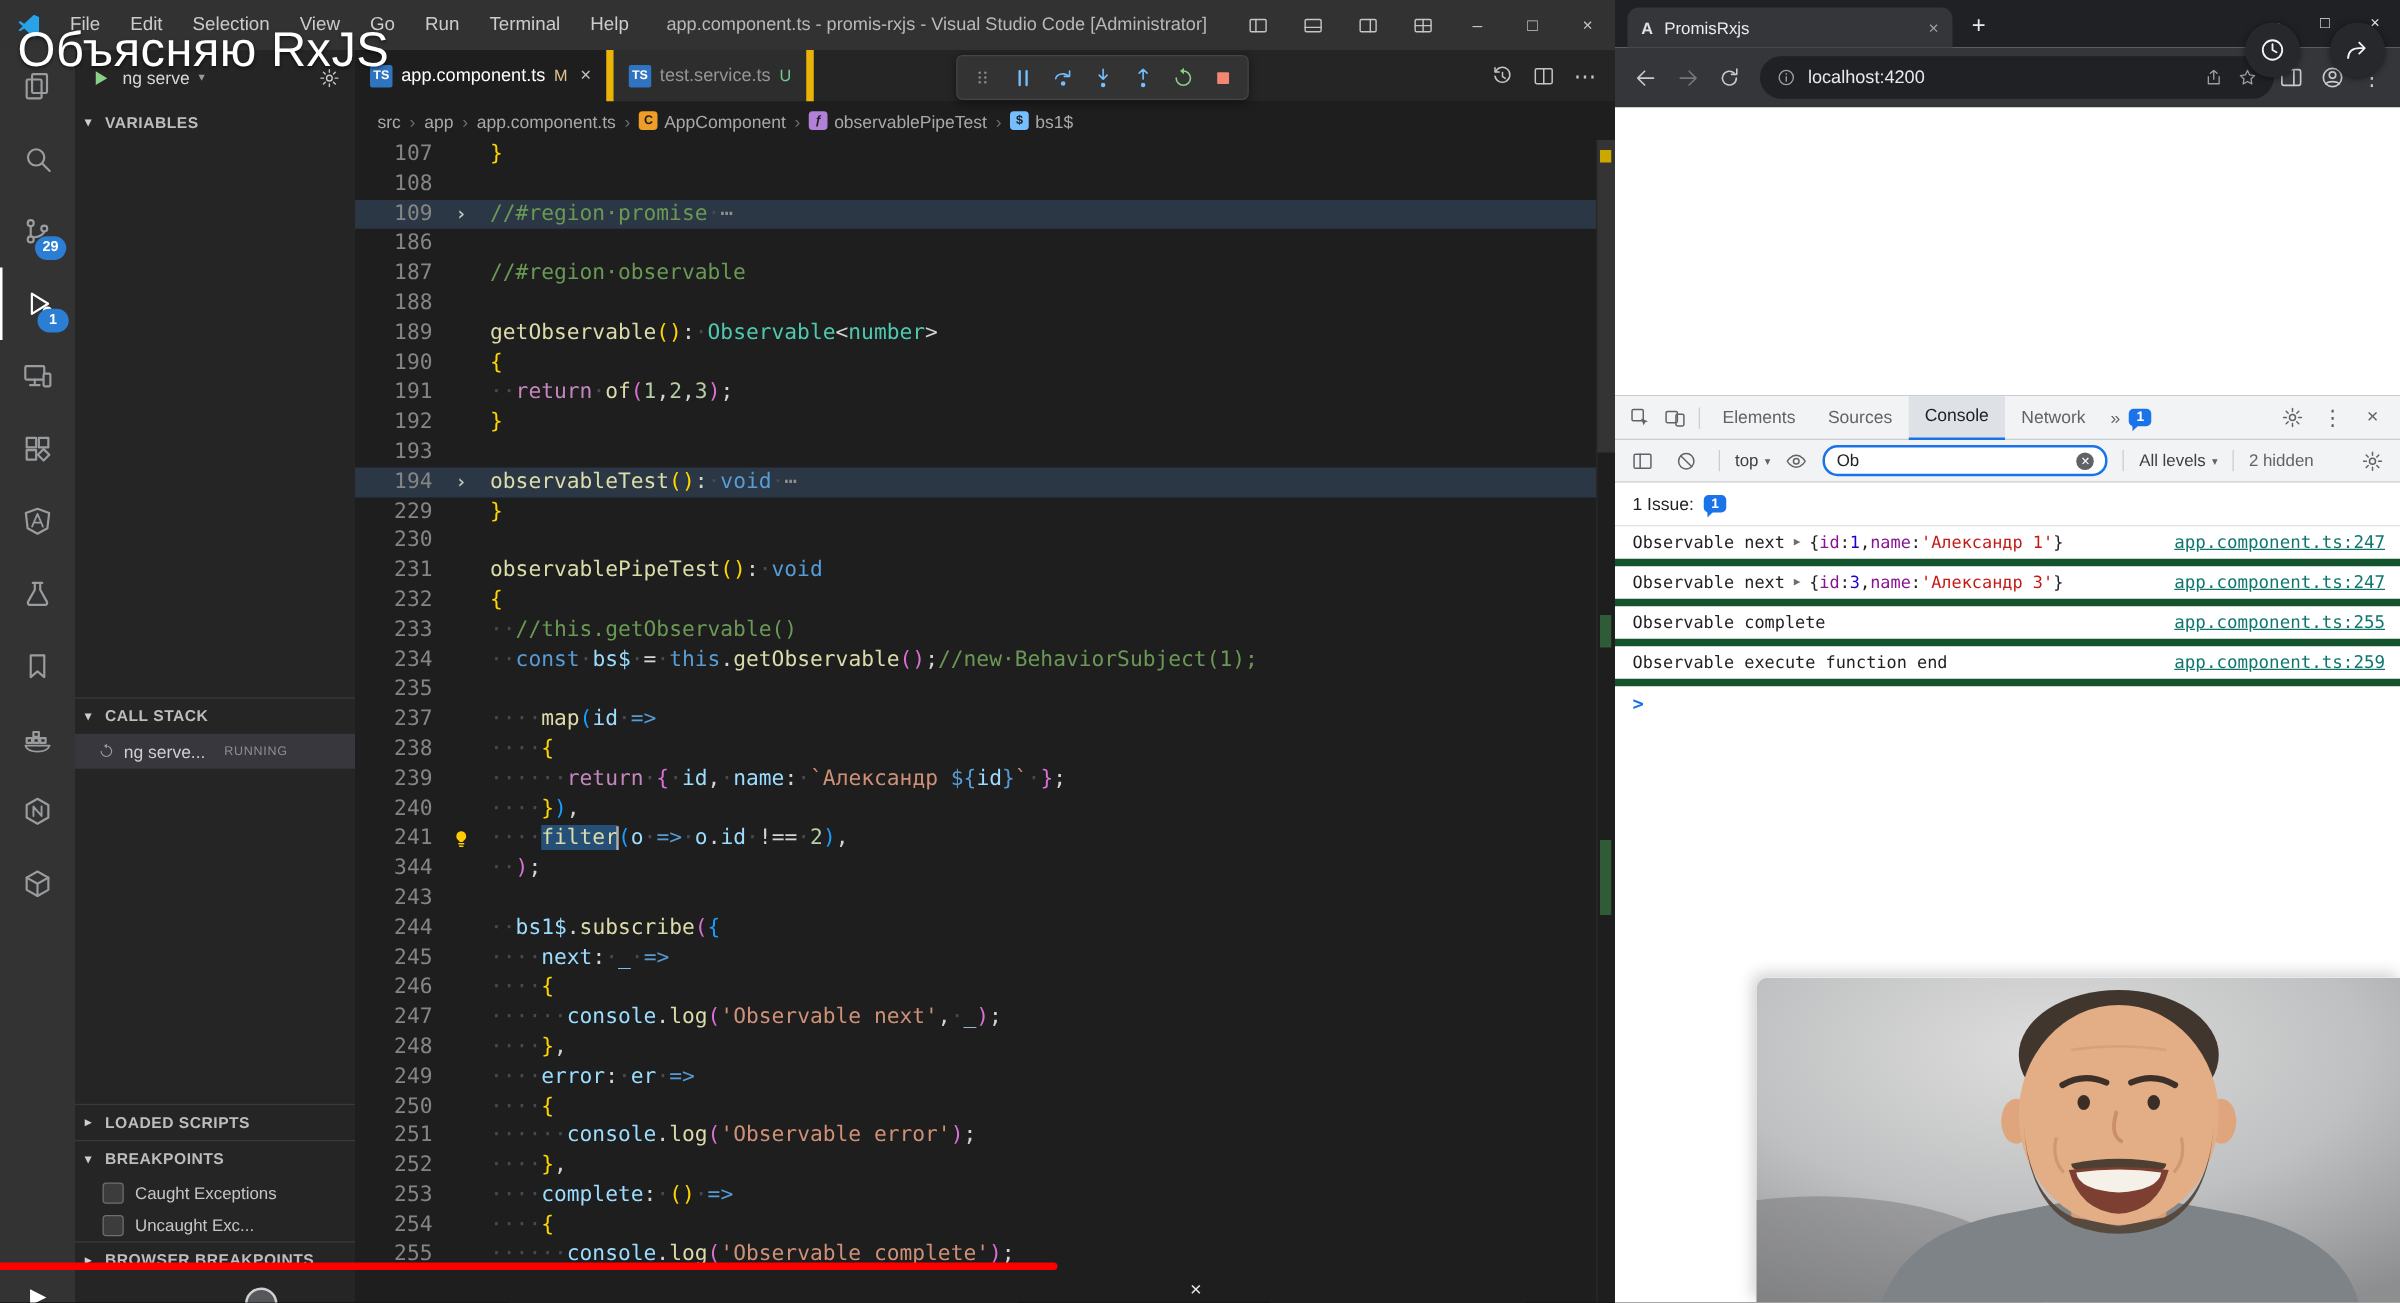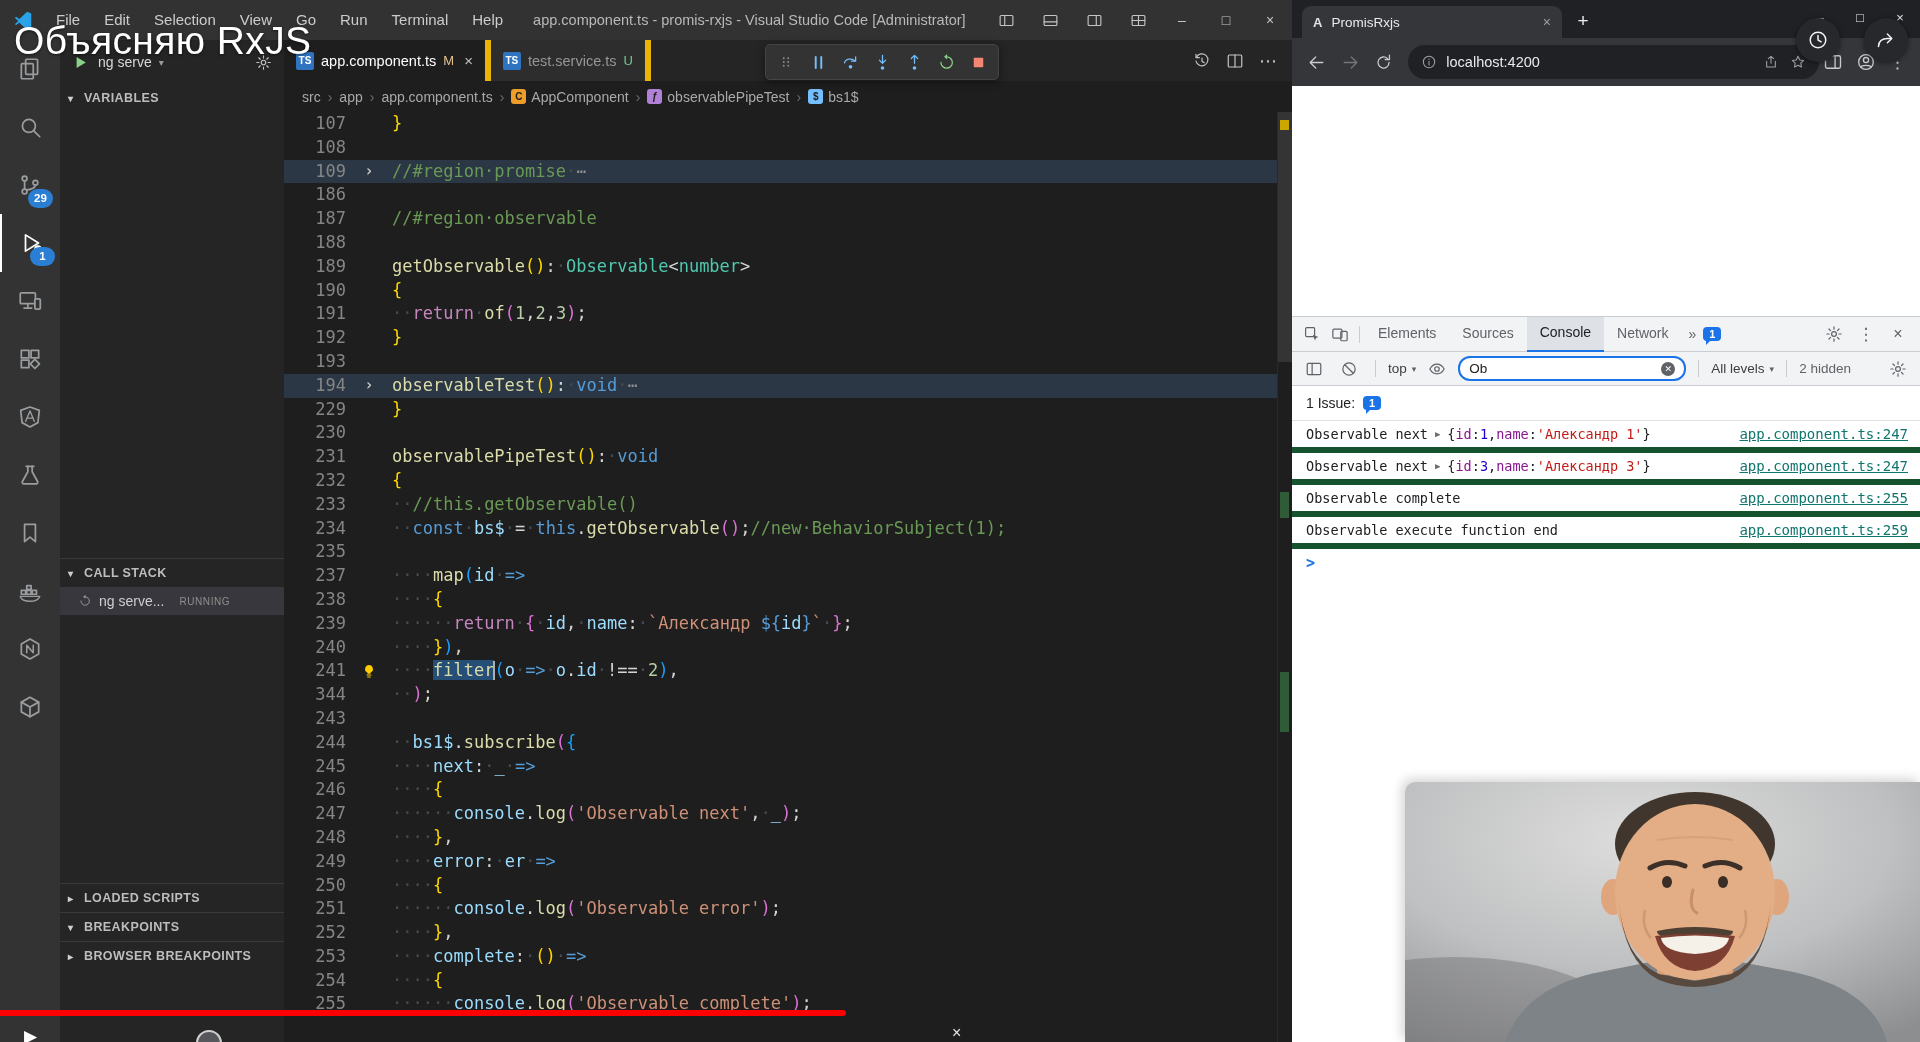--- a/index.html
+++ b/index.html
@@ -374,20 +374,30 @@
           <span class="cs-status">RUNNING</span>
         </div>
         <div class="spacer2"></div>
         <div class="sec-h sec-bt">
             <span class="chev">▸</span>
             <span>LOADED SCRIPTS</span>
           </div>
         <div class="sec-h sec-bt">
             <span class="chev">▾</span>
             <span>BREAKPOINTS</span>
+          </div>
+        <div id="bp-rows">
+            <div class="bp-row">
+              <span class="checkbox"></span>
+              <span>Caught Exceptions</span>
+            </div>
+            <div class="bp-row">
+              <span class="checkbox"></span>
+              <span>Uncaught Exc...</span>
+            </div>
           </div>
         <div class="sec-h sec-bt">
             <span class="chev">▸</span>
             <span>BROWSER BREAKPOINTS</span>
           </div>
       </aside>
 
       <main class="editor">
         <div class="tabbar">
           <div id="vs-tabs" style="display:flex;">

